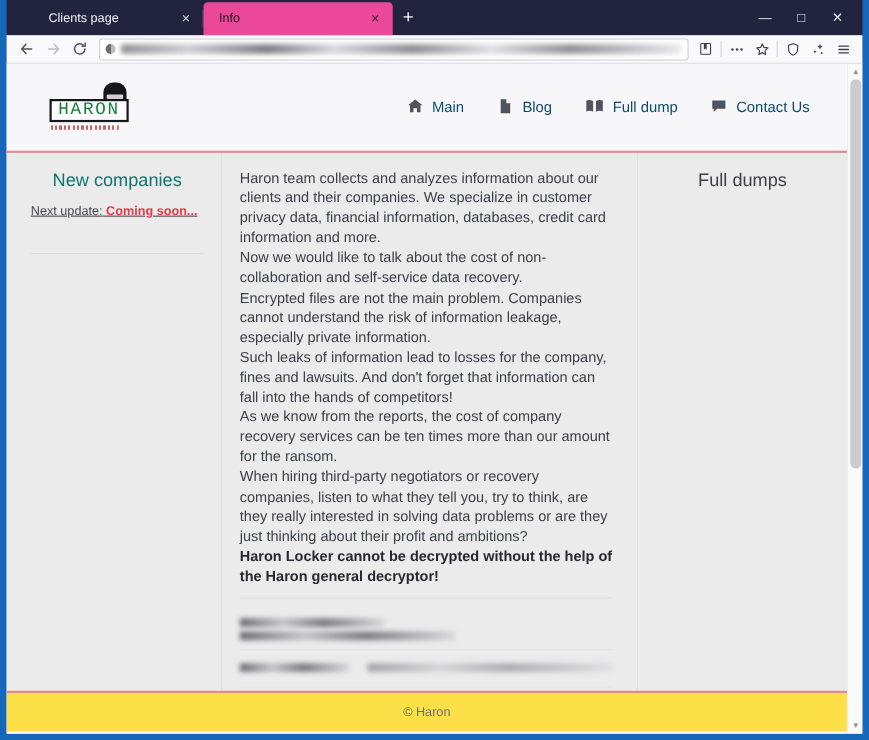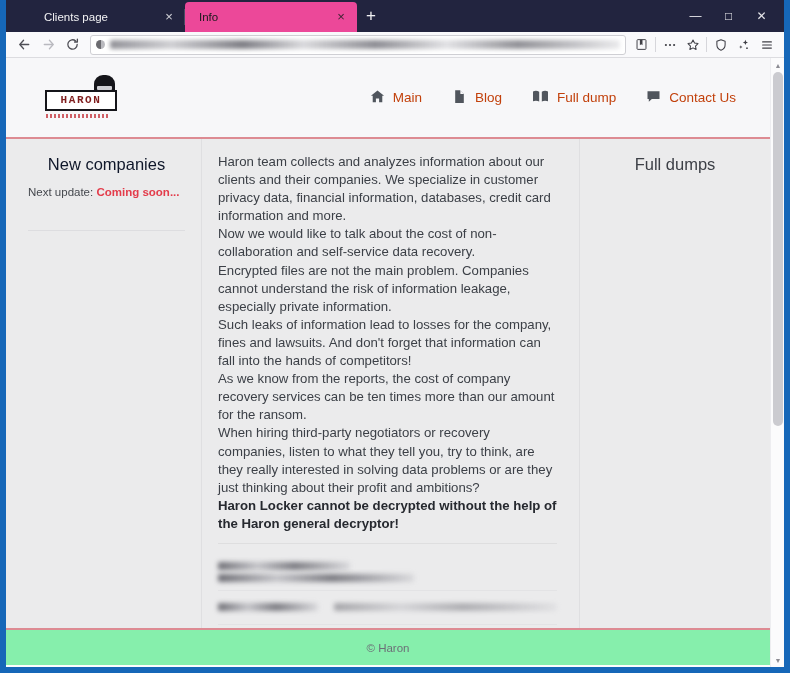--- a/index.html
+++ b/index.html
@@ -275,24 +275,24 @@
     position: absolute;
     left: 0; top: 15px;
     width: 72px; height: 21px;
     border: 2px solid #15151a;
     background: #ffffff;
     display: flex;
     align-items: center;
     justify-content: center;
   }
   #logo-text {
-    font-size: 11px;
-    font-weight: bold;
+    font-size: 16px;
+    font-weight: normal;
     letter-spacing: 1.6px;
-    color: #7f1d1d;
+    color: #15803d;
     font-family: "Liberation Mono", monospace;
   }
   #logo-sub {
     position: absolute;
     left: 1px; top: 39px;
     width: 62px; height: 4px;
     background: repeating-linear-gradient(90deg,
       #c94b52 0 2px, rgba(255,255,255,0) 2px 4px);
     opacity: .88;
   }
@@ -301,21 +301,21 @@
     margin-left: auto;
     display: flex;
     align-items: center;
     gap: 30px;
   }
   .navitem {
     display: flex;
     align-items: center;
     gap: 8px;
     font-size: 13.5px;
-    color: #c2410c;
+    color: #0c4a6e;
   }
   .navitem svg { flex: 0 0 auto; }
 
   
   #site-body {
     position: relative;
     z-index: 2;
     height: 489px;
     display: flex;
     background: #ebebec;
@@ -323,34 +323,35 @@
   #col-left {
     width: 196px;
     flex: 0 0 auto;
     padding: 16px 16px 0 22px;
     border-right: 1px solid #dfdfe1;
     position: relative;
     z-index: 2;
   }
   #left-title {
     font-size: 16.5px;
-    color: #0f172a;
+    color: #0f766e;
     text-align: center;
     margin-bottom: 12px;
     font-weight: normal;
   }
   #company-name {
     font-size: 13.5px;
     color: #55585f;
     margin-bottom: 13px;
   }
   #next-update-row {
     font-size: 11.5px;
     color: #45484e;
     margin-bottom: 32px;
+    text-decoration: underline;
   }
   #next-update-value {
     color: #e33b4a;
     font-weight: bold;
   }
   #left-divider {
     height: 1px;
     background: #dddde0;
     width: 100%;
   }
@@ -418,21 +419,21 @@
     color: #3d4047;
     text-align: center;
     font-weight: normal;
   }
 
   
   #site-footer {
     position: relative;
     z-index: 3;
     height: 37px;
-    background: #86efac;
+    background: #fde047;
     border-top: 2px solid #dd8b93;
     display: flex;
     align-items: center;
     justify-content: center;
   }
   #footer-text {
     font-size: 11.5px;
     color: #6c7077;
   }
 

